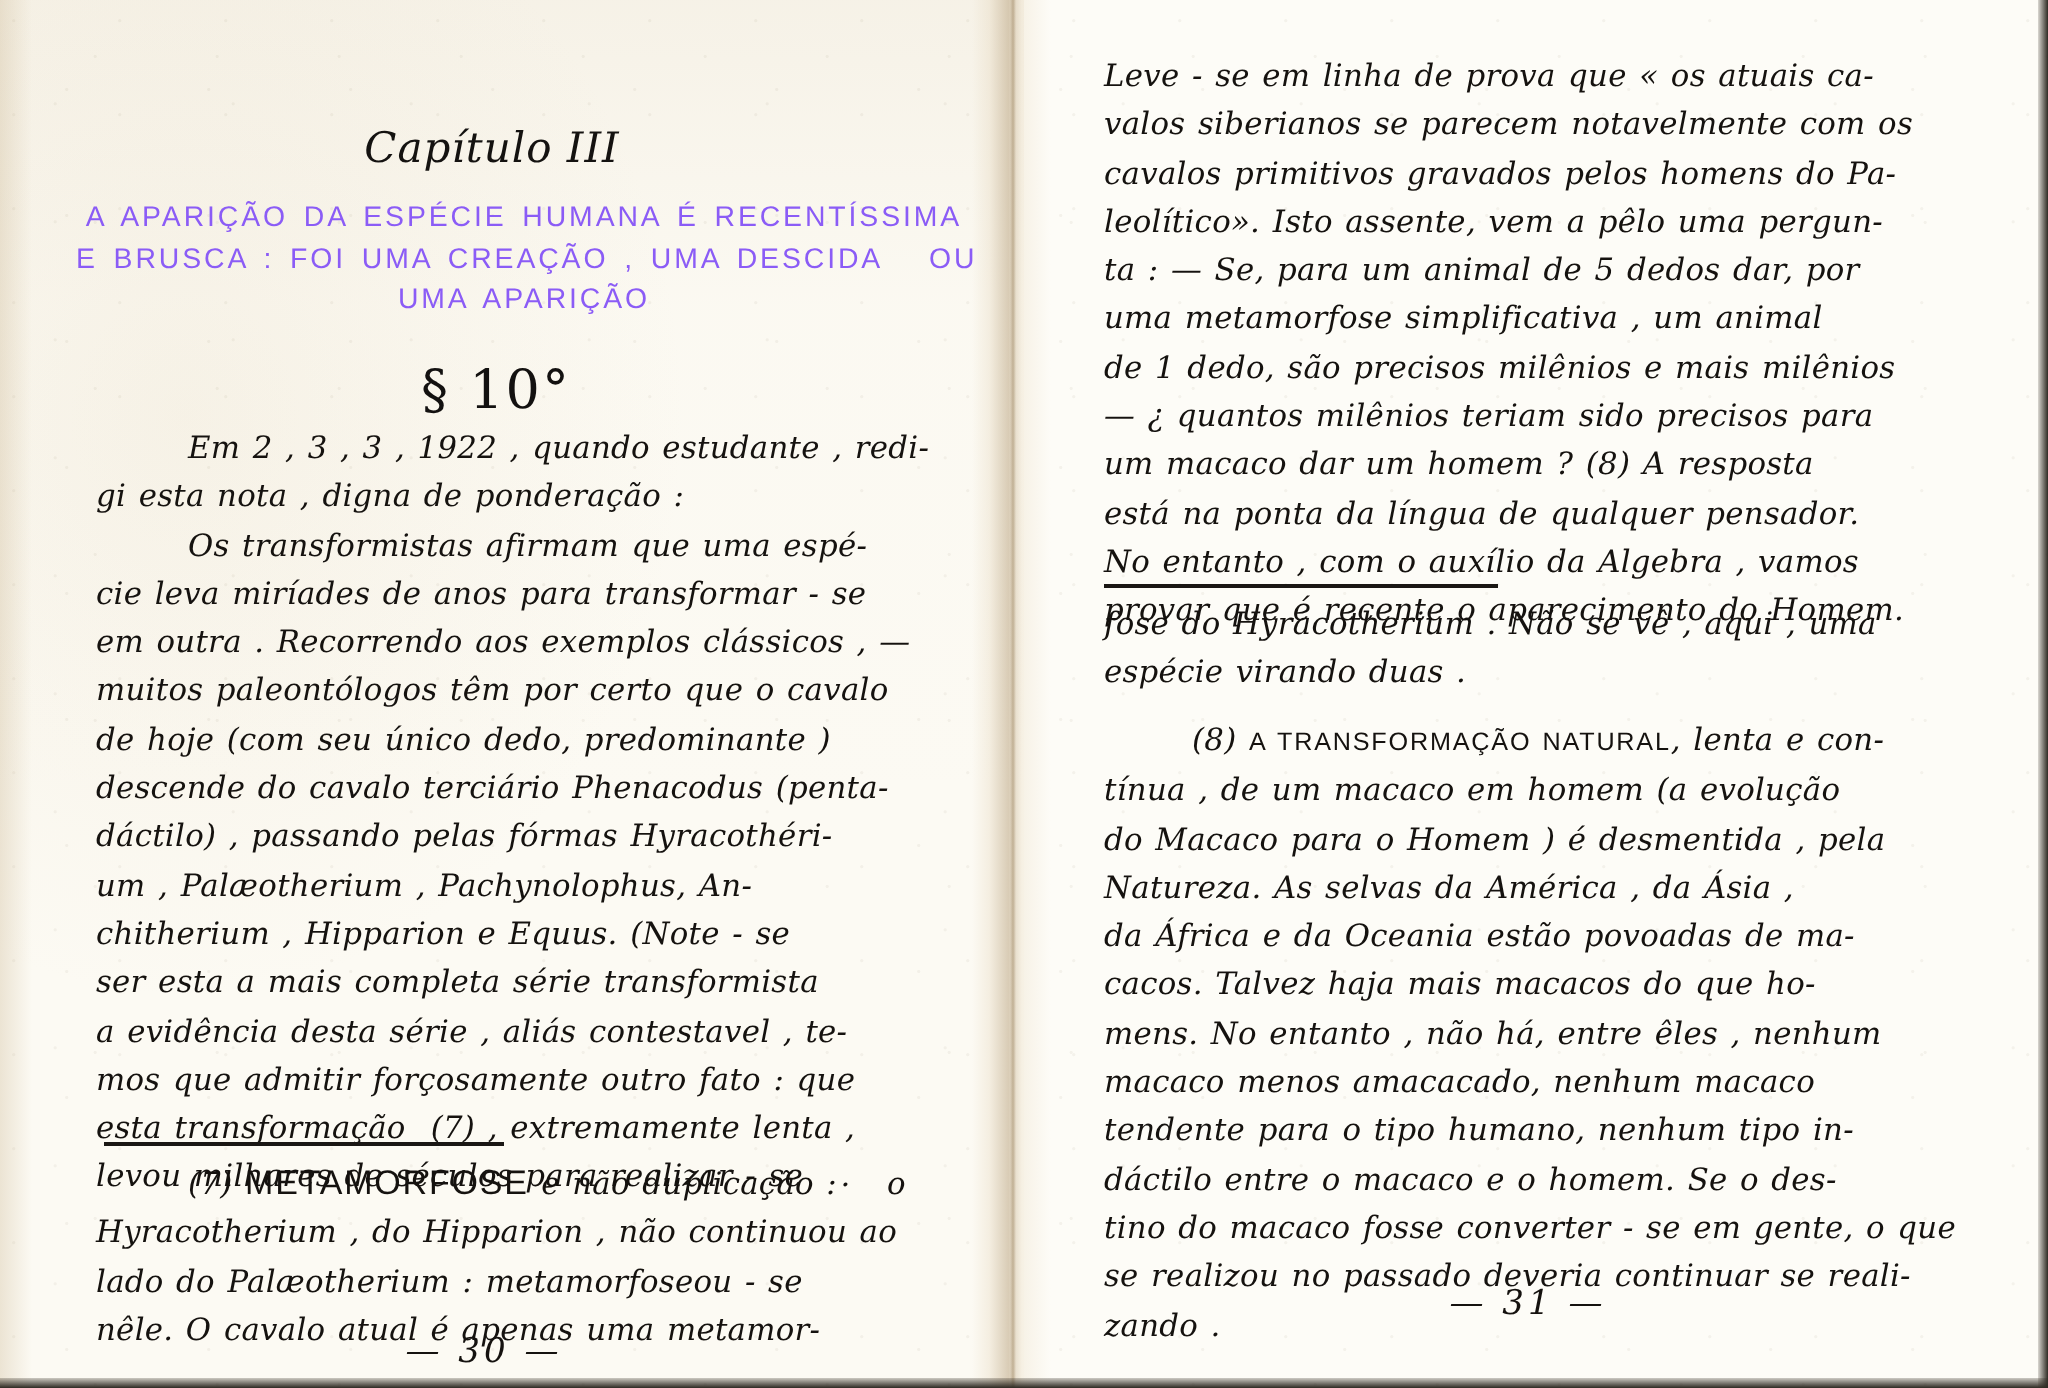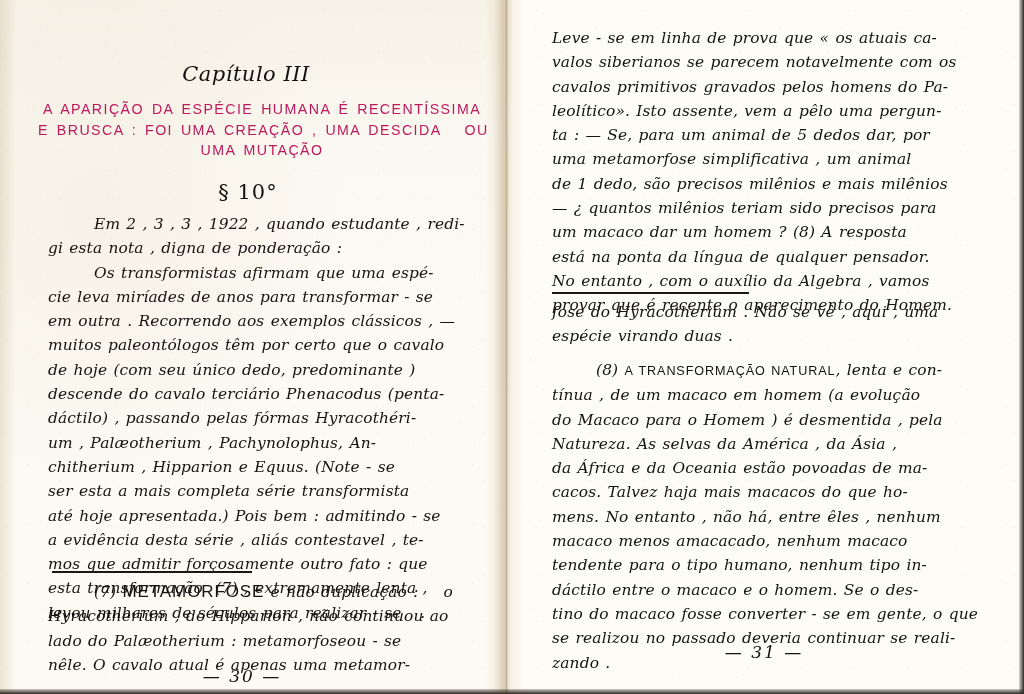--- a/index.html
+++ b/index.html
@@ -105,32 +105,32 @@
     position: absolute;
     top: 63px;
     left: 4px;
     width: 448px;
     text-align: center;
     font-family: "Liberation Sans", sans-serif;
     font-size: 14.2px;
     line-height: 20.5px;
     letter-spacing: 1.45px;
     word-spacing: 2.5px;
-    color: #be185d;
+    color: #8b5cf6;
   }
   .chapter-title .ln { display: block; white-space: pre; }
 
   .section-mark {
     position: absolute;
     top: 144px;
     left: 0;
     width: 452px;
     text-align: center;
     font-family: "DejaVu Serif", serif;
-    font-size: 21px;
+    font-size: 27px;
     letter-spacing: 1px;
     color: #131110;
     transform: translateX(-12px);
   }
 
   
   .hand {
     font-family: "DejaVu Serif", serif;
     font-style: italic;
     font-size: 15.4px;
@@ -243,40 +243,39 @@
   <div class="edge-bottom"></div>
   <div class="edge-right"></div>
 
   <div class="col left">
 
     <div class="chapter-label ink">Capítulo III</div>
 
     <div class="chapter-title ink">
       <span class="ln">A APARIÇÃO DA ESPÉCIE HUMANA É RECENTÍSSIMA</span>
       <span class="ln">E BRUSCA : FOI UMA CREAÇÃO , UMA DESCIDA   OU</span>
-      <span class="ln">UMA MUTAÇÃO</span>
+      <span class="ln">UMA APARIÇÃO</span>
     </div>
 
     <div class="section-mark ink">§ 10°</div>
 
     <div class="hand body-left">
       <p>
         <span class="ln indent">Em 2 , 3 , 3 , 1922 , quando estudante , redi-</span>
         <span class="ln">gi esta nota , digna de ponderação :</span>
         <span class="ln indent">Os transformistas afirmam que uma espé-</span>
         <span class="ln">cie leva miríades de anos para transformar - se</span>
         <span class="ln">em outra . Recorrendo aos exemplos clássicos , —</span>
         <span class="ln">muitos paleontólogos têm por certo que o cavalo</span>
         <span class="ln">de hoje (com seu único dedo, predominante )</span>
         <span class="ln">descende do cavalo terciário Phenacodus (penta-</span>
         <span class="ln">dáctilo) , passando pelas fórmas Hyracothéri-</span>
         <span class="ln">um , Palæotherium , Pachynolophus, An-</span>
         <span class="ln">chitherium , Hipparion e Equus. (Note - se</span>
         <span class="ln">ser esta a mais completa série transformista</span>
-        <span class="ln">até hoje apresentada.) Pois bem : admitindo - se</span>
         <span class="ln">a evidência desta série , aliás contestavel , te-</span>
         <span class="ln">mos que admitir forçosamente outro fato : que</span>
         <span class="ln">esta transformação  (7) , extremamente lenta ,</span>
         <span class="ln">levou milhares de séculos para realizar - se   .</span>
       </p>
     </div>
 
     <div class="fn-rule left"></div>
 
     <div class="hand footnote-left">

